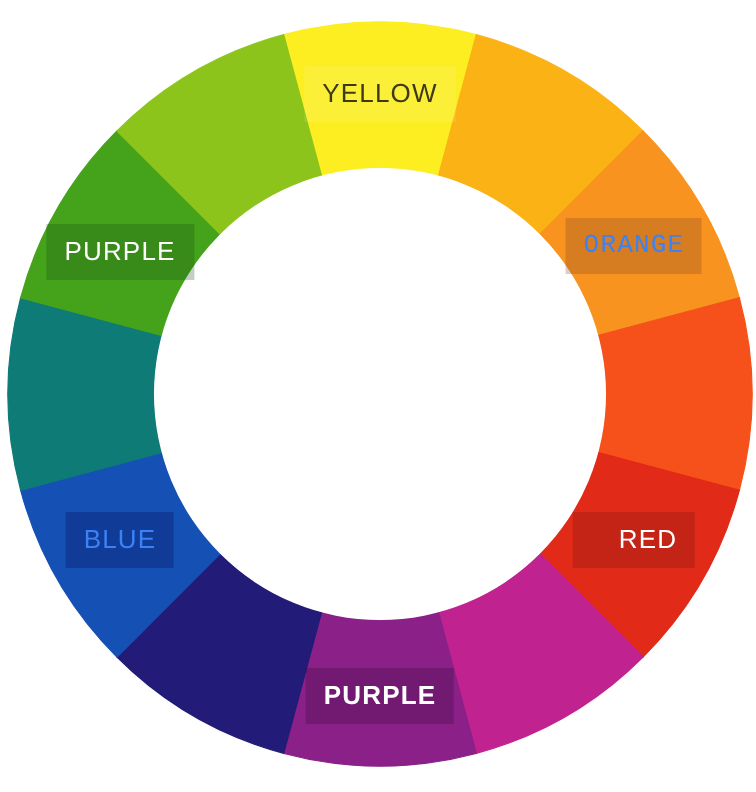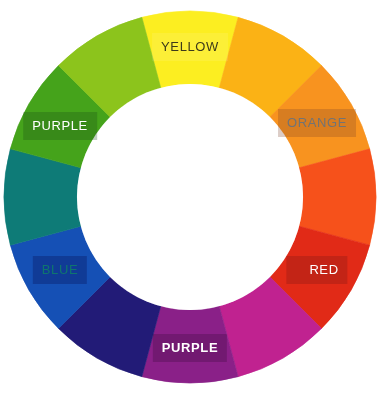--- a/index.html
+++ b/index.html
@@ -34,24 +34,24 @@
     font-size: 13px;
     font-weight: 400;
     letter-spacing: 0.6px;
     line-height: 1;
     white-space: nowrap;
     padding: 7px 9px 8px 9px;
     box-sizing: border-box;
     pointer-events: auto;
   }
   .label-yellow   { color: #3d3a1a; background: rgba(255,255,255,0.10); }
-  .label-orange   { color: #737373; background: rgba(120,60,40,0.26); }
+  .label-orange   { color: #3b82f6; background: rgba(120,60,40,0.26); font-family: Liberation Mono, monospace; }
   .label-red      { color: #ffffff; background: rgba(120,20,20,0.28); padding-left: 23px; }
   .label-purple   { color: #ffffff; background: rgba(60,10,60,0.30); font-weight: bold; }
-  .label-blue     { color: #0f766e; background: rgba(10,20,90,0.34); }
+  .label-blue     { color: #3b82f6; background: rgba(10,20,90,0.34); }
   .label-green    { color: #ffffff; background: rgba(20,70,20,0.26); }
 </style>
 </head>
 <body>
 
 <div id="wheel-stage">
 
   <svg id="wheel-svg" viewBox="0 0 378 396">
     <g id="segment-group">
         <path d="M 141.86 17.34 A 186 186 0 0 1 238.14 17.34 L 219.25 87.85 A 113 113 0 0 0 160.75 87.85 Z" fill="#fcee21" stroke="#fcee21" stroke-width="0.6"></path>

